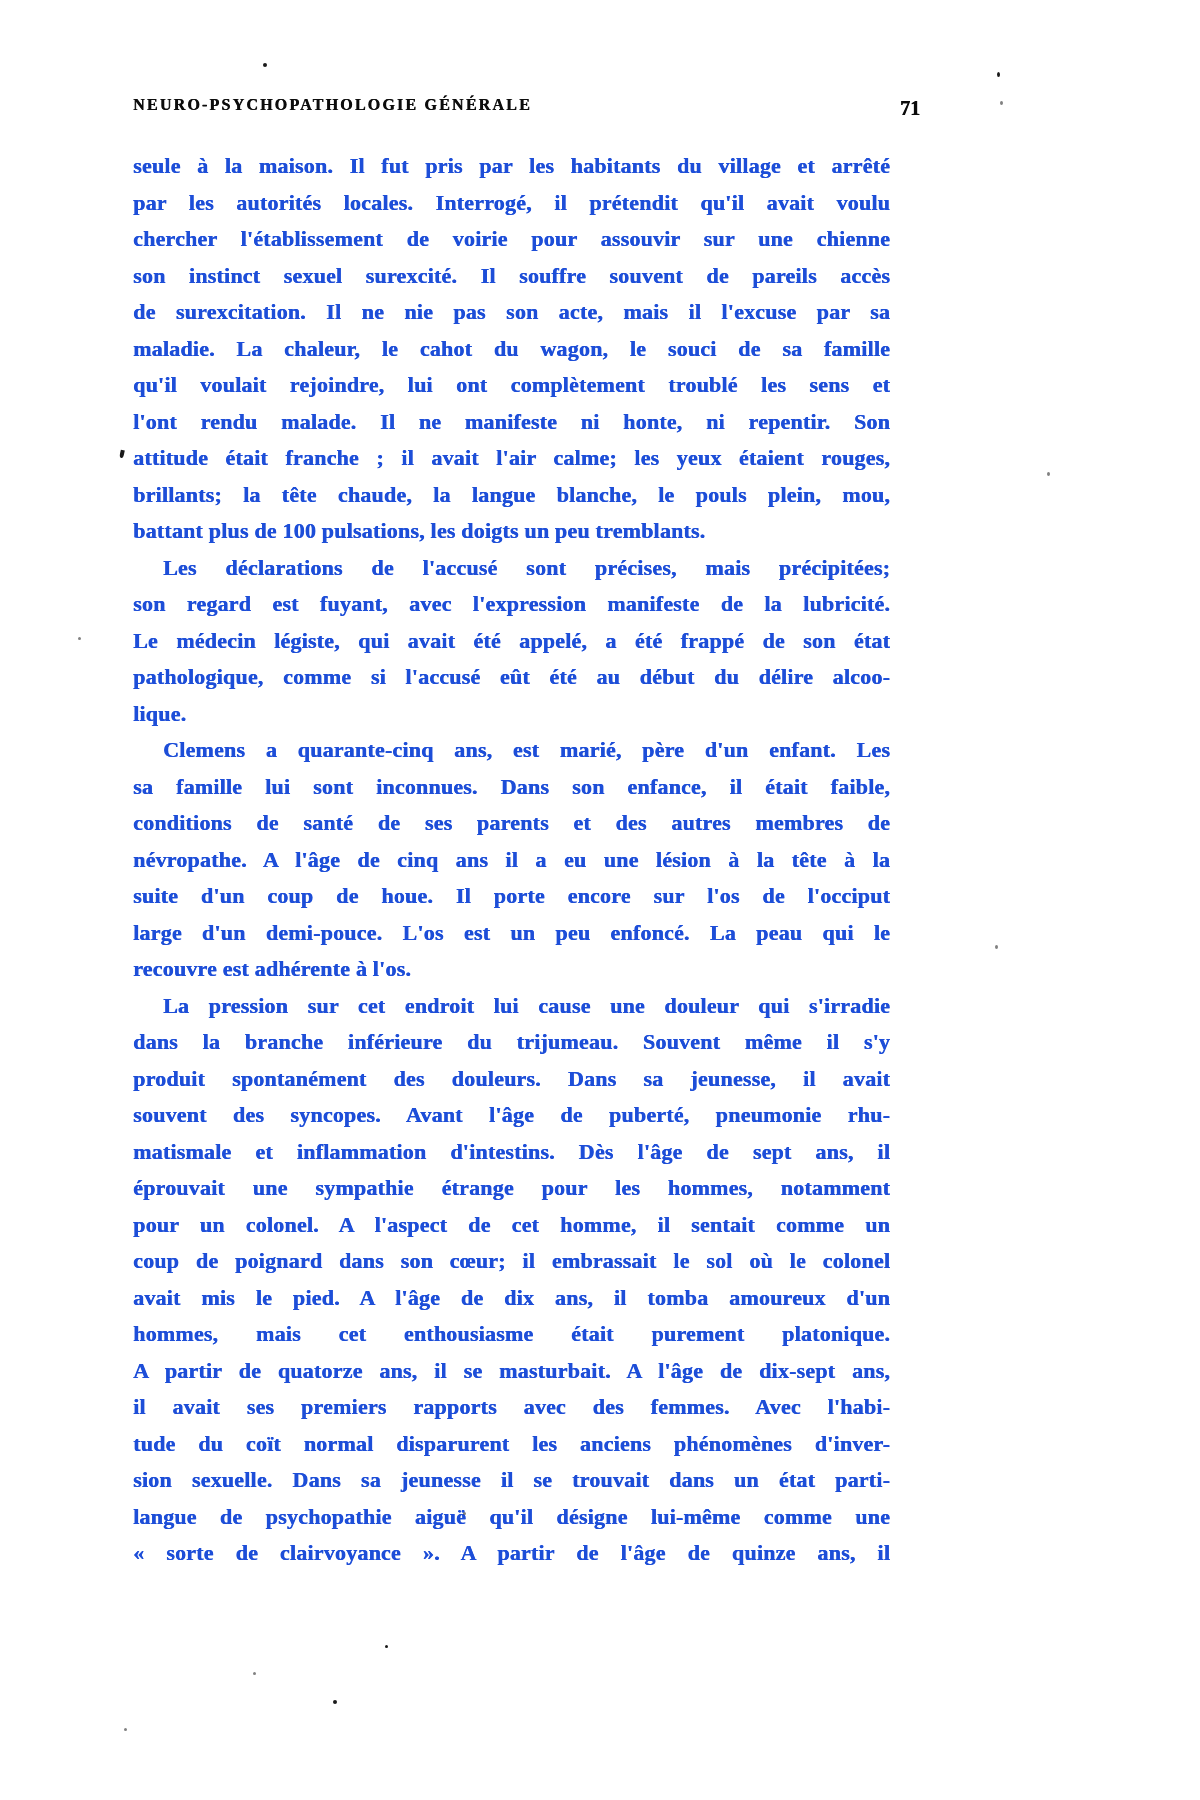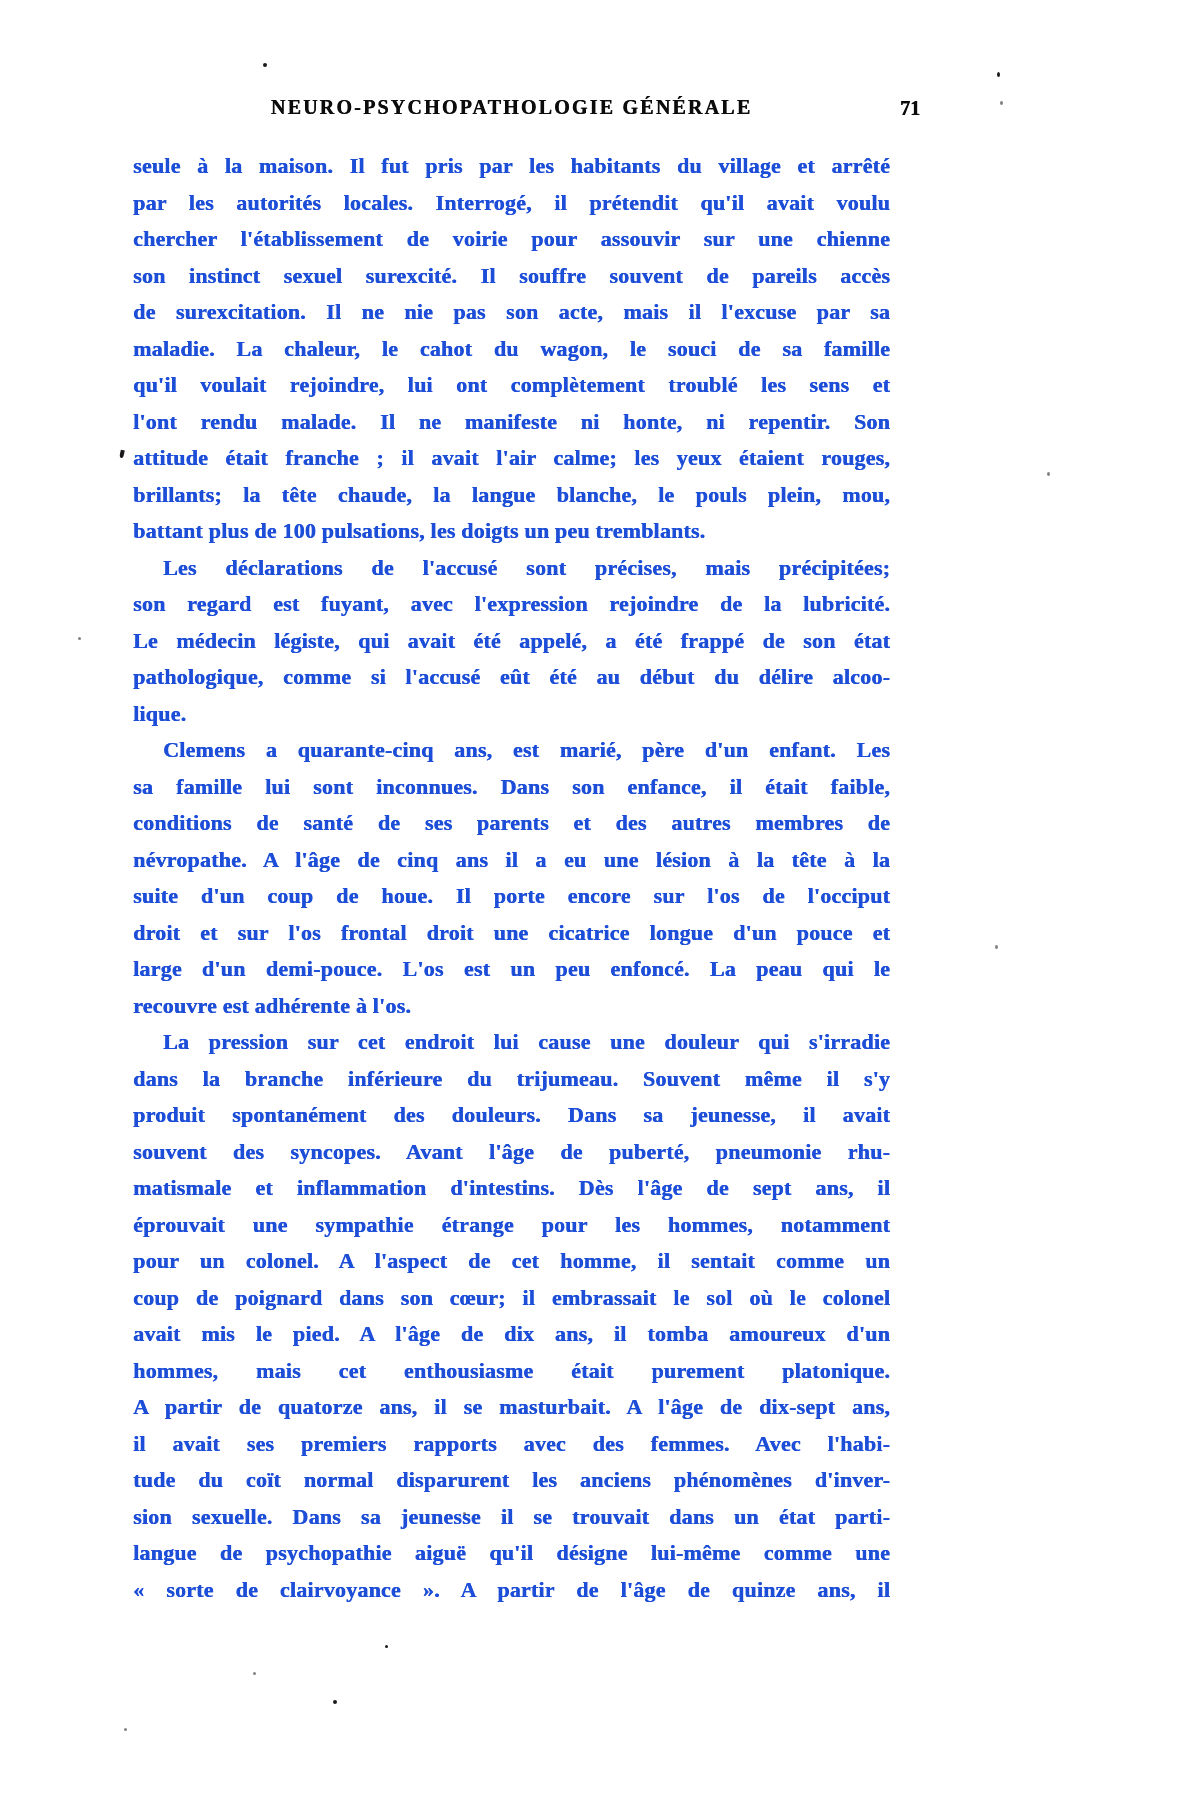--- a/index.html
+++ b/index.html
@@ -18,22 +18,21 @@
   }
   .running-header {
     position: absolute;
     top: 96px;
     left: 133px;
     width: 757px;
     height: 34px;
   }
   .running-title {
     display: block;
-    text-align: center;
-    font-size: 20px;
+    font-size: 16px;
     font-weight: 700;
     letter-spacing: 2.2px;
     color: #0c0c0c;
     text-shadow: 0.5px 0 0 currentColor;
     white-space: nowrap;
   }
   .page-number {
     position: absolute;
     top: 1px;
     right: -30px;
@@ -101,32 +100,31 @@
         <div class="line">de surexcitation. Il ne nie pas son acte, mais il l'excuse par sa</div>
         <div class="line">maladie. La chaleur, le cahot du wagon, le souci de sa famille</div>
         <div class="line">qu'il voulait rejoindre, lui ont complètement troublé les sens et</div>
         <div class="line">l'ont rendu malade. Il ne manifeste ni honte, ni repentir. Son</div>
         <div class="line">attitude était franche ; il avait l'air calme; les yeux étaient rouges,</div>
         <div class="line">brillants; la tête chaude, la langue blanche, le pouls plein, mou,</div>
         <div class="line lastline">battant plus de 100 pulsations, les doigts un peu tremblants.</div>
       </div>
       <div class="paragraph">
         <div class="line indent">Les déclarations de l'accusé sont précises, mais précipitées;</div>
-        <div class="line">son regard est fuyant, avec l'expression rejoindre de la lubricité.</div>
+        <div class="line">son regard est fuyant, avec l'expression manifeste de la lubricité.</div>
         <div class="line">Le médecin légiste, qui avait été appelé, a été frappé de son état</div>
         <div class="line">pathologique, comme si l'accusé eût été au début du délire alcoo-</div>
         <div class="line lastline">lique.</div>
       </div>
       <div class="paragraph">
         <div class="line indent">Clemens a quarante-cinq ans, est marié, père d'un enfant. Les</div>
         <div class="line">sa famille lui sont inconnues. Dans son enfance, il était faible,</div>
         <div class="line">conditions de santé de ses parents et des autres membres de</div>
         <div class="line">névropathe. A l'âge de cinq ans il a eu une lésion à la tête à la</div>
         <div class="line">suite d'un coup de houe. Il porte encore sur l'os de l'occiput</div>
-        <div class="line">droit et sur l'os frontal droit une cicatrice longue d'un pouce et</div>
         <div class="line">large d'un demi-pouce. L'os est un peu enfoncé. La peau qui le</div>
         <div class="line lastline">recouvre est adhérente à l'os.</div>
       </div>
       <div class="paragraph">
         <div class="line indent">La pression sur cet endroit lui cause une douleur qui s'irradie</div>
         <div class="line">dans la branche inférieure du trijumeau. Souvent même il s'y</div>
         <div class="line">produit spontanément des douleurs. Dans sa jeunesse, il avait</div>
         <div class="line">souvent des syncopes. Avant l'âge de puberté, pneumonie rhu-</div>
         <div class="line">matismale et inflammation d'intestins. Dès l'âge de sept ans, il</div>
         <div class="line">éprouvait une sympathie étrange pour les hommes, notamment</div>

